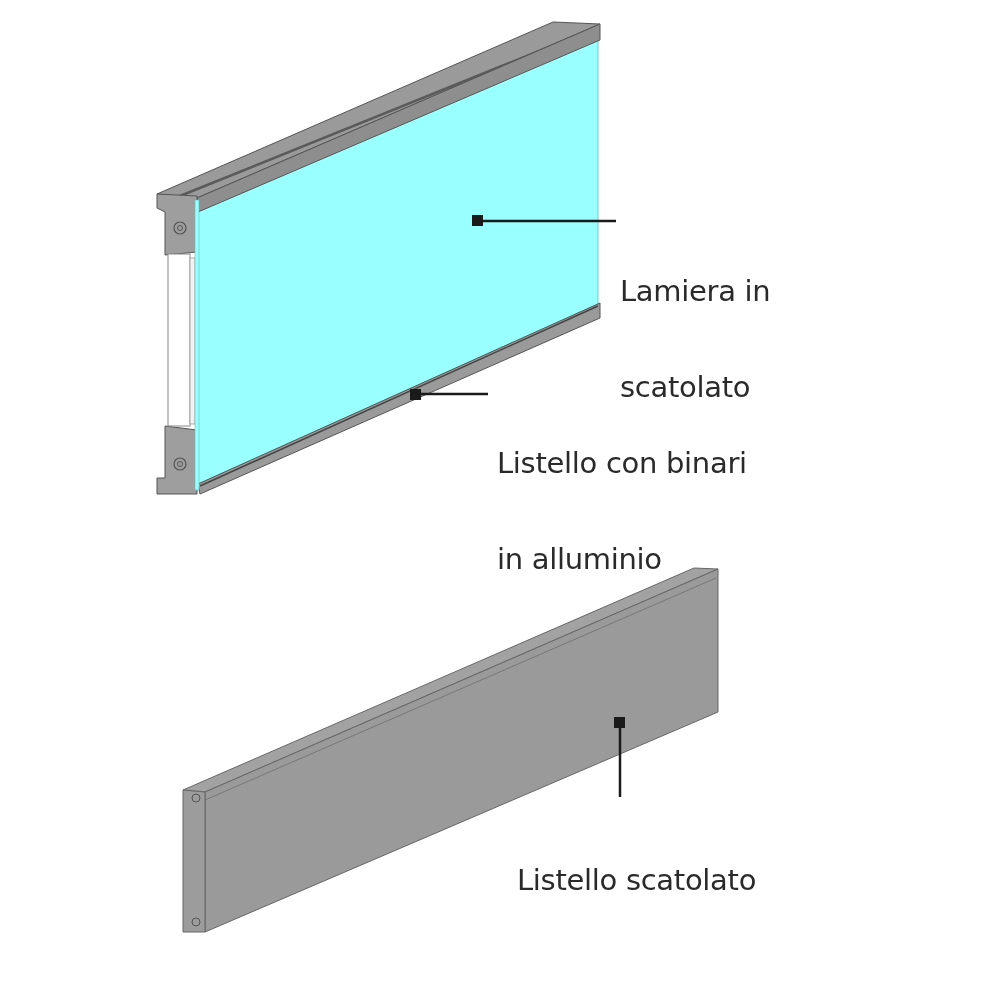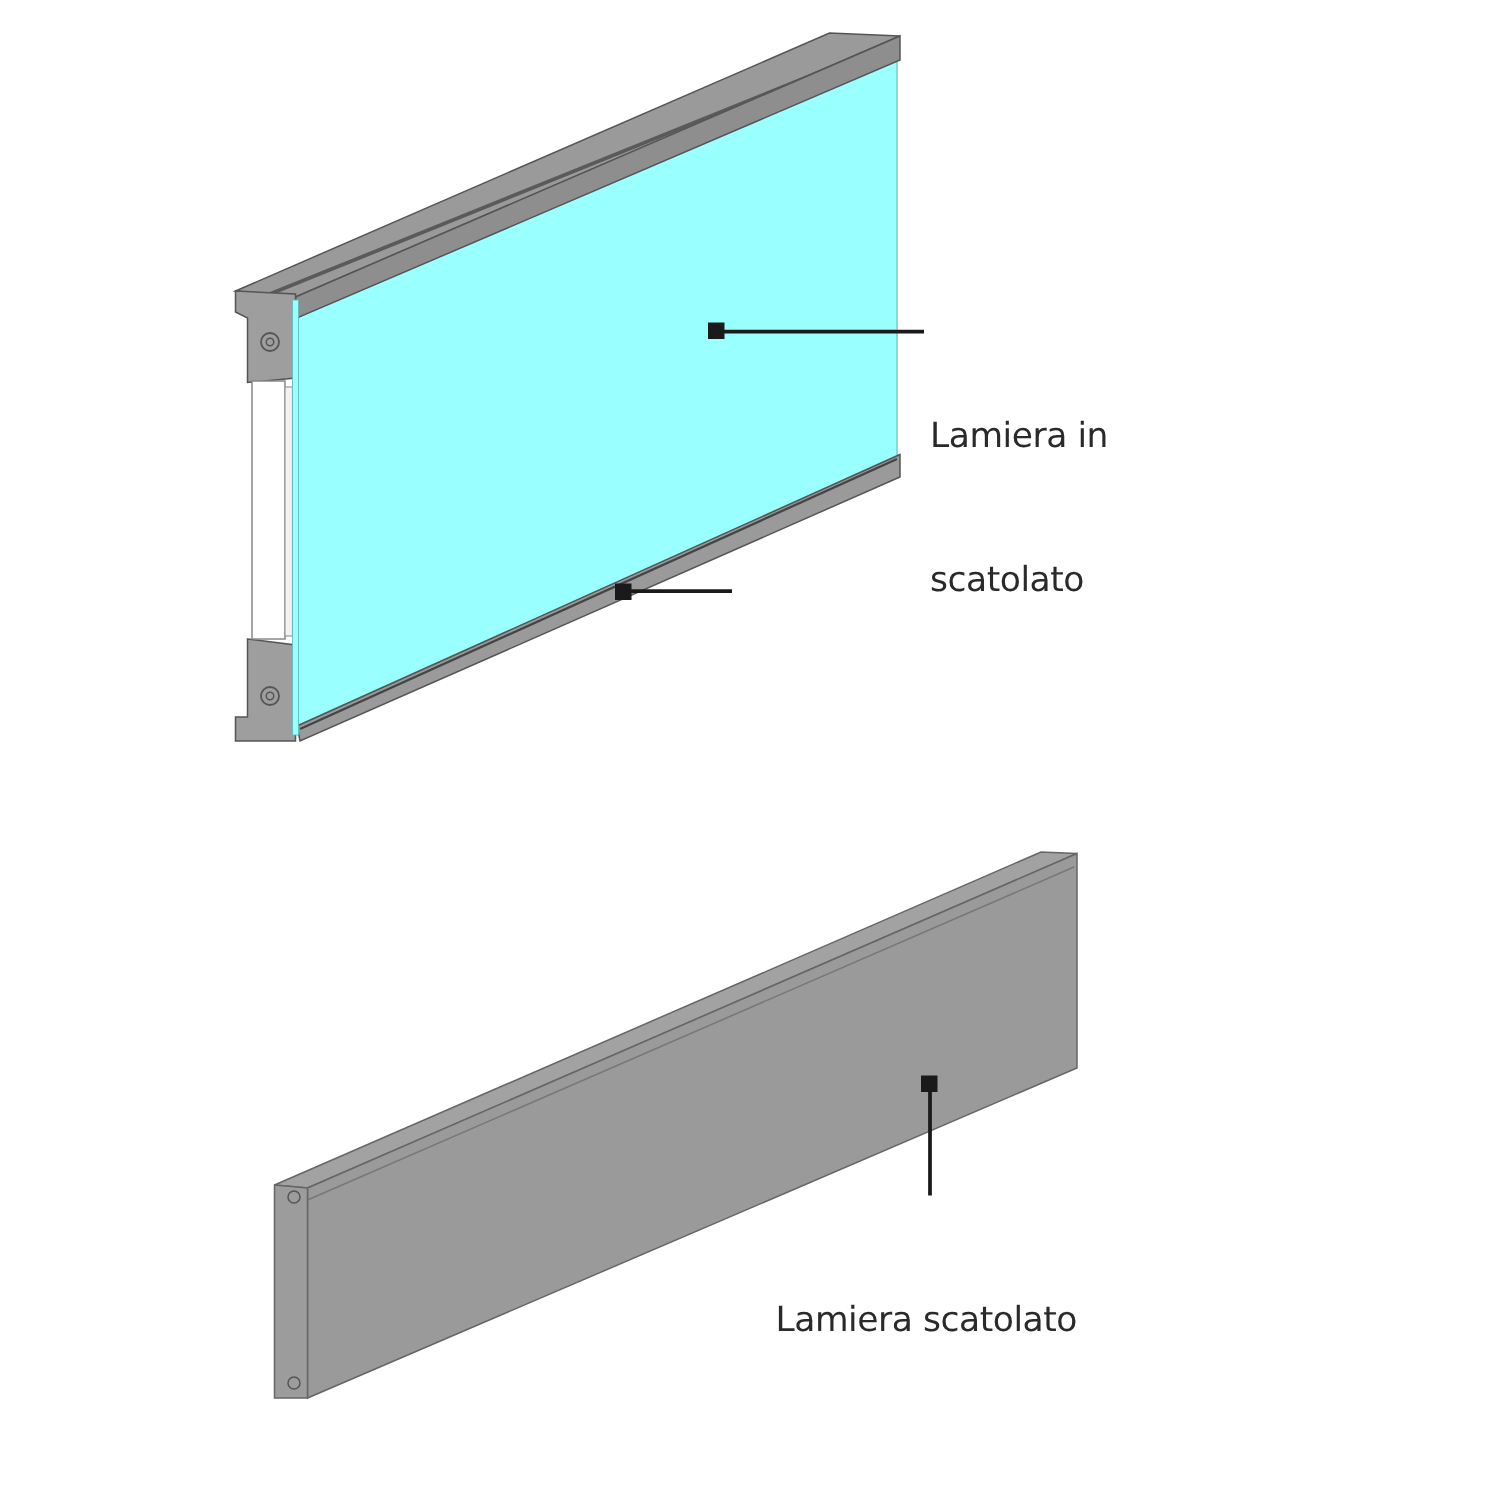--- a/index.html
+++ b/index.html
@@ -1,18 +1,18 @@
 <!DOCTYPE html>
 <html><head>
 <meta charset="utf-8">
 <style>
   html, body { margin:0; padding:0; background:#ffffff; }
   body { width:1000px; height:1000px; position:relative; overflow:hidden; font-family:"DejaVu Sans", sans-serif; }
   svg { position:absolute; left:0; top:0; }
-  .label { position:absolute; font-family:"DejaVu Sans", sans-serif; font-size:23px; color:#2a2a2a; line-height:32px; white-space:pre; letter-spacing:-0.3px; }
+  .label { position:absolute; font-family:"DejaVu Sans", sans-serif; font-size:29px; color:#2a2a2a; line-height:32px; white-space:pre; letter-spacing:-0.3px; }
 </style>
 </head>
 <body>
 
 <svg width="1000" height="1000" viewBox="0 0 1000 1000">
 
   <g>
 
     <polygon points="198,200 598,40 598,304 198,484" fill="#99FFFF" stroke="#6fcfcf" stroke-width="1"></polygon>
 
@@ -69,17 +69,19 @@
     <line x1="620" y1="722" x2="620" y2="797" stroke="#1a1a1a" stroke-width="2.5"></line>
   </g>
 </svg>
 
 <div class="label" style="left:620px; top:211px;">
   <div>Lamiera in</div>
   <div>scatolato</div>
 </div>
 
 <div class="label" style="left:497px; top:383px;">
+  <div>Listello con binari</div>
+  <div>in alluminio</div>
 </div>
 
 <div class="label" style="left:517px; top:800px;">
-  <div>Lamiera scatolato</div>
+  <div>Listello scatolato</div>
 </div>
 
 </body></html>

